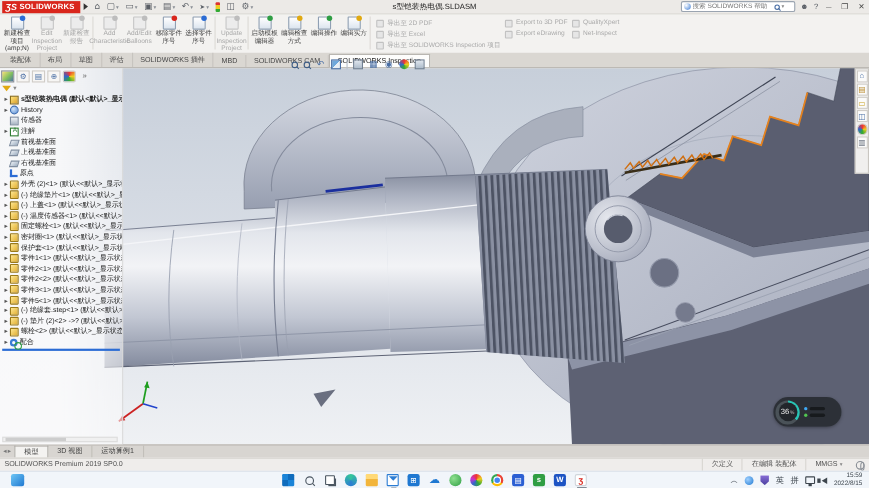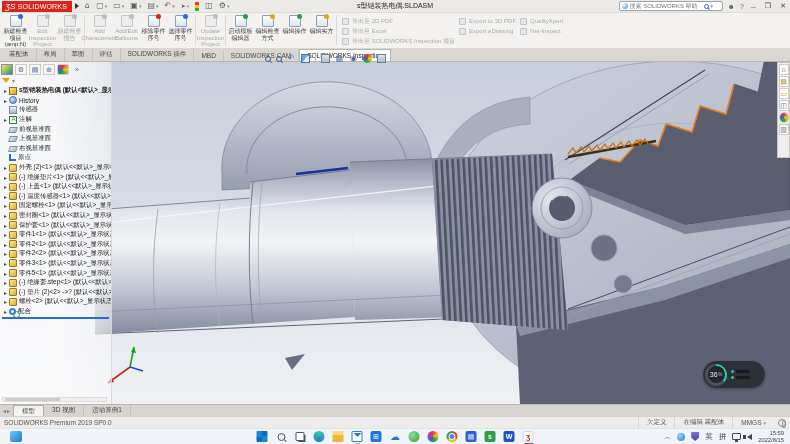--- a/index.html
+++ b/index.html
@@ -4,21 +4,21 @@
 <style>
   * { margin:0; padding:0; box-sizing:border-box; }
   html,body { width:790px; height:444px; overflow:hidden;
     font-family:"Liberation Sans","DejaVu Sans",sans-serif; }
   body { position:relative; background:#eceae7; font-size:7px; color:#333; }
 
   
   .titlebar { height:13px; background:#eceae7; display:flex; align-items:center;
     border-bottom:1px solid #dedcd8; position:relative; }
   .logo { background:#d9261c; color:#fff; height:11px; margin-left:2px; padding:0 5px 0 3px;
-    display:flex; align-items:center; font-weight:normal; font-size:7px; letter-spacing:.2px; }
+    display:flex; align-items:center; font-weight:bold; font-size:7px; letter-spacing:.2px; }
   .logo .mark { font-style:italic; margin-right:2px; font-size:8px; }
   .logo-fly { width:0; height:0; border-left:4px solid #333; border-top:3px solid transparent;
     border-bottom:3px solid transparent; margin:0 6px 0 3px; }
   .qa { display:flex; align-items:center; gap:6px; color:#5a5f66; }
   .qa .qi { font-size:8px; line-height:8px; position:relative; }
   .qi::before { font-family:"DejaVu Sans",sans-serif; }
   .qi.home::before{content:"⌂";} .qi.newdoc::before{content:"▢";}
   .qi.open::before{content:"▭";} .qi.save::before{content:"▣";}
   .qi.print::before{content:"▤";} .qi.undo::before{content:"↶";}
   .qi.select::before{content:"➤"; font-size:6px;}

